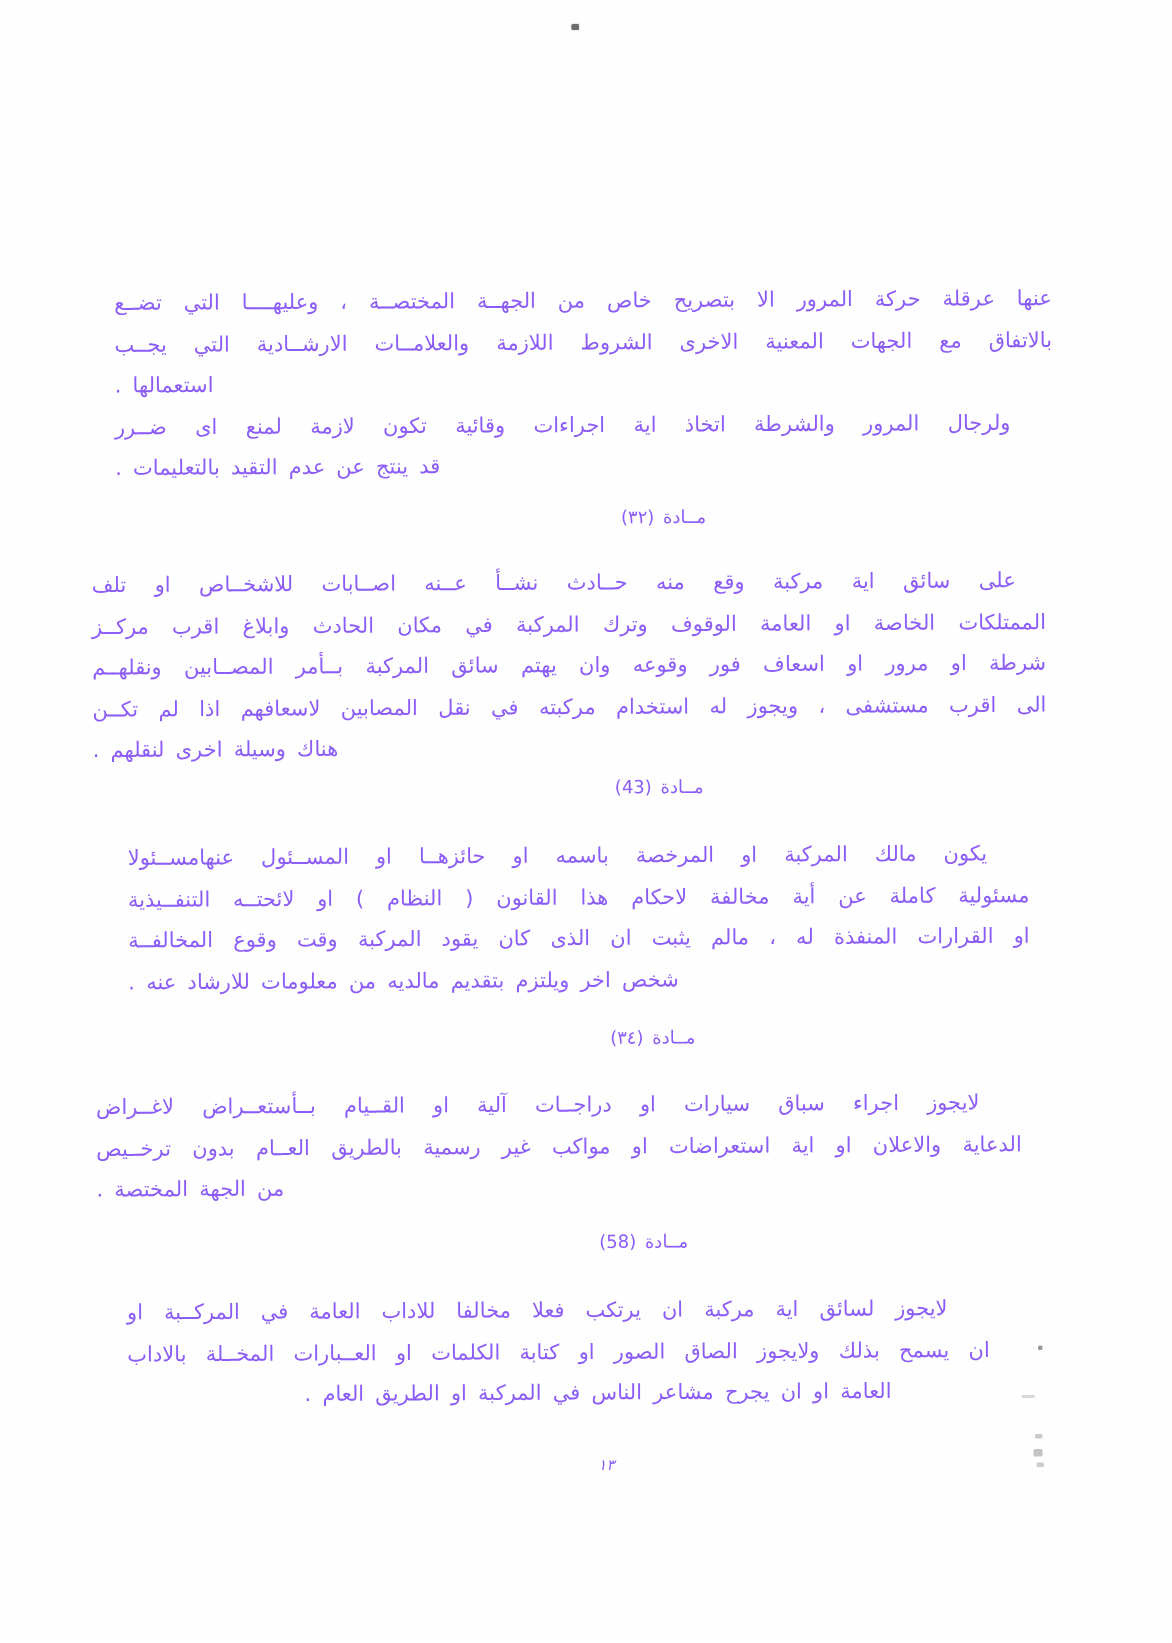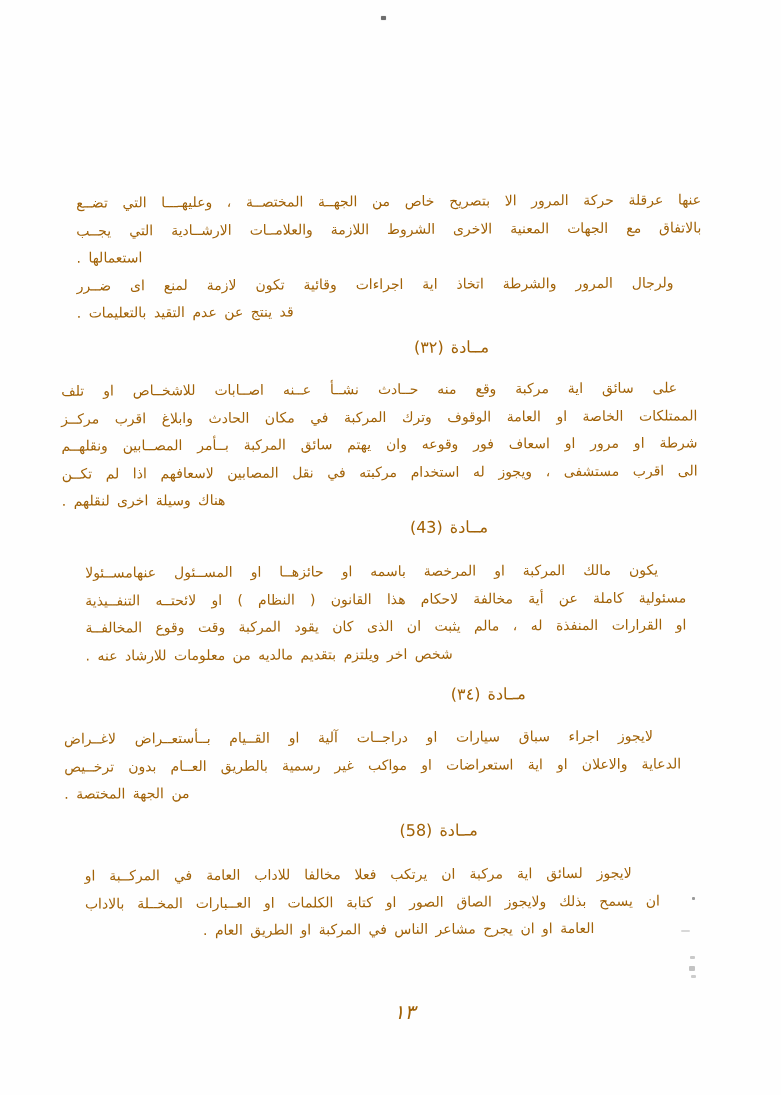--- a/index.html
+++ b/index.html
@@ -1,42 +1,42 @@
 <!DOCTYPE html>
 <html dir="rtl" lang="ar"><head>
 <meta charset="utf-8">
 <style>
   * { margin:0; padding:0; box-sizing:border-box; }
   html,body { background:#ffffff; }
   .page {
     position:relative; width:781px; height:1095px;
     background:#fefefe; overflow:hidden;
     font-family:"DejaVu Sans", sans-serif;
-    color:#a16207; direction:rtl;
+    color:#8b5cf6; direction:rtl;
   }
   .tilt { position:absolute; inset:0; transform:rotate(-0.3deg); transform-origin:50% 50%; }
   .sec { position:absolute; font-size:14px; line-height:27.5px; word-spacing:3px; }
   .line { text-align:justify; text-align-last:justify; text-justify:inter-word; }
   .line.first-indent { padding-right:28px; }
   .line.last { text-align:left; text-align-last:left; }
-  .heading { position:absolute; font-size:16px; white-space:nowrap; word-spacing:2px; }
+  .heading { position:absolute; font-size:12px; white-space:nowrap; word-spacing:2px; }
   #sec-intro { top:188px; left:78px;  width:625px; }
   #hd-32     { top:338px; left:415px; }
   #sec-a32   { top:376px; left:62px;  width:636px; }
   #sec-a32 .first-indent { padding-right:20px; }
   #hd-33     { top:518px; left:410px; }
   #sec-a33   { top:558px; left:85px;  width:601px; }
-  #hd-34     { top:685px; left:406px;margin-left:44px; }
+  #hd-34     { top:685px; left:406px; }
   #sec-a34   { top:724px; left:63px;  width:617px; }
   #hd-35     { top:821px; left:398px; }
   #sec-a35   { top:861px; left:83px;  width:575px; }
   #sec-a35 .line.last { padding-left:118px; }
   .page-number {
-    position:absolute; top:1000px; left:382px; width:40px;
-    font-size:20px; text-align:center; letter-spacing:2px;font-style:italic;
+    position:absolute; top:972px; left:382px; width:40px;
+    font-size:10px; text-align:center; letter-spacing:2px;font-style:italic;
   }
   
   .speck { position:absolute; border-radius:1px; }
   .sp1 { top:16px;  left:381px; width:5px; height:4px; background:#6d6d6d; box-shadow:0 0 1px #999; }
   .sp2 { top:956px; left:690px; width:5px; height:3px; background:#c9c9c9; }
   .sp3 { top:966px; left:689px; width:6px; height:5px; background:#c3c3c3; }
   .sp4 { top:975px; left:691px; width:5px; height:3px; background:#cccccc; }
   .sp5 { top:930px; left:681px; width:9px; height:2px; background:#d8d8d8; }
   .sp6 { top:897px; left:692px; width:3px; height:3px; background:#9a9a9a; }
 </style>

